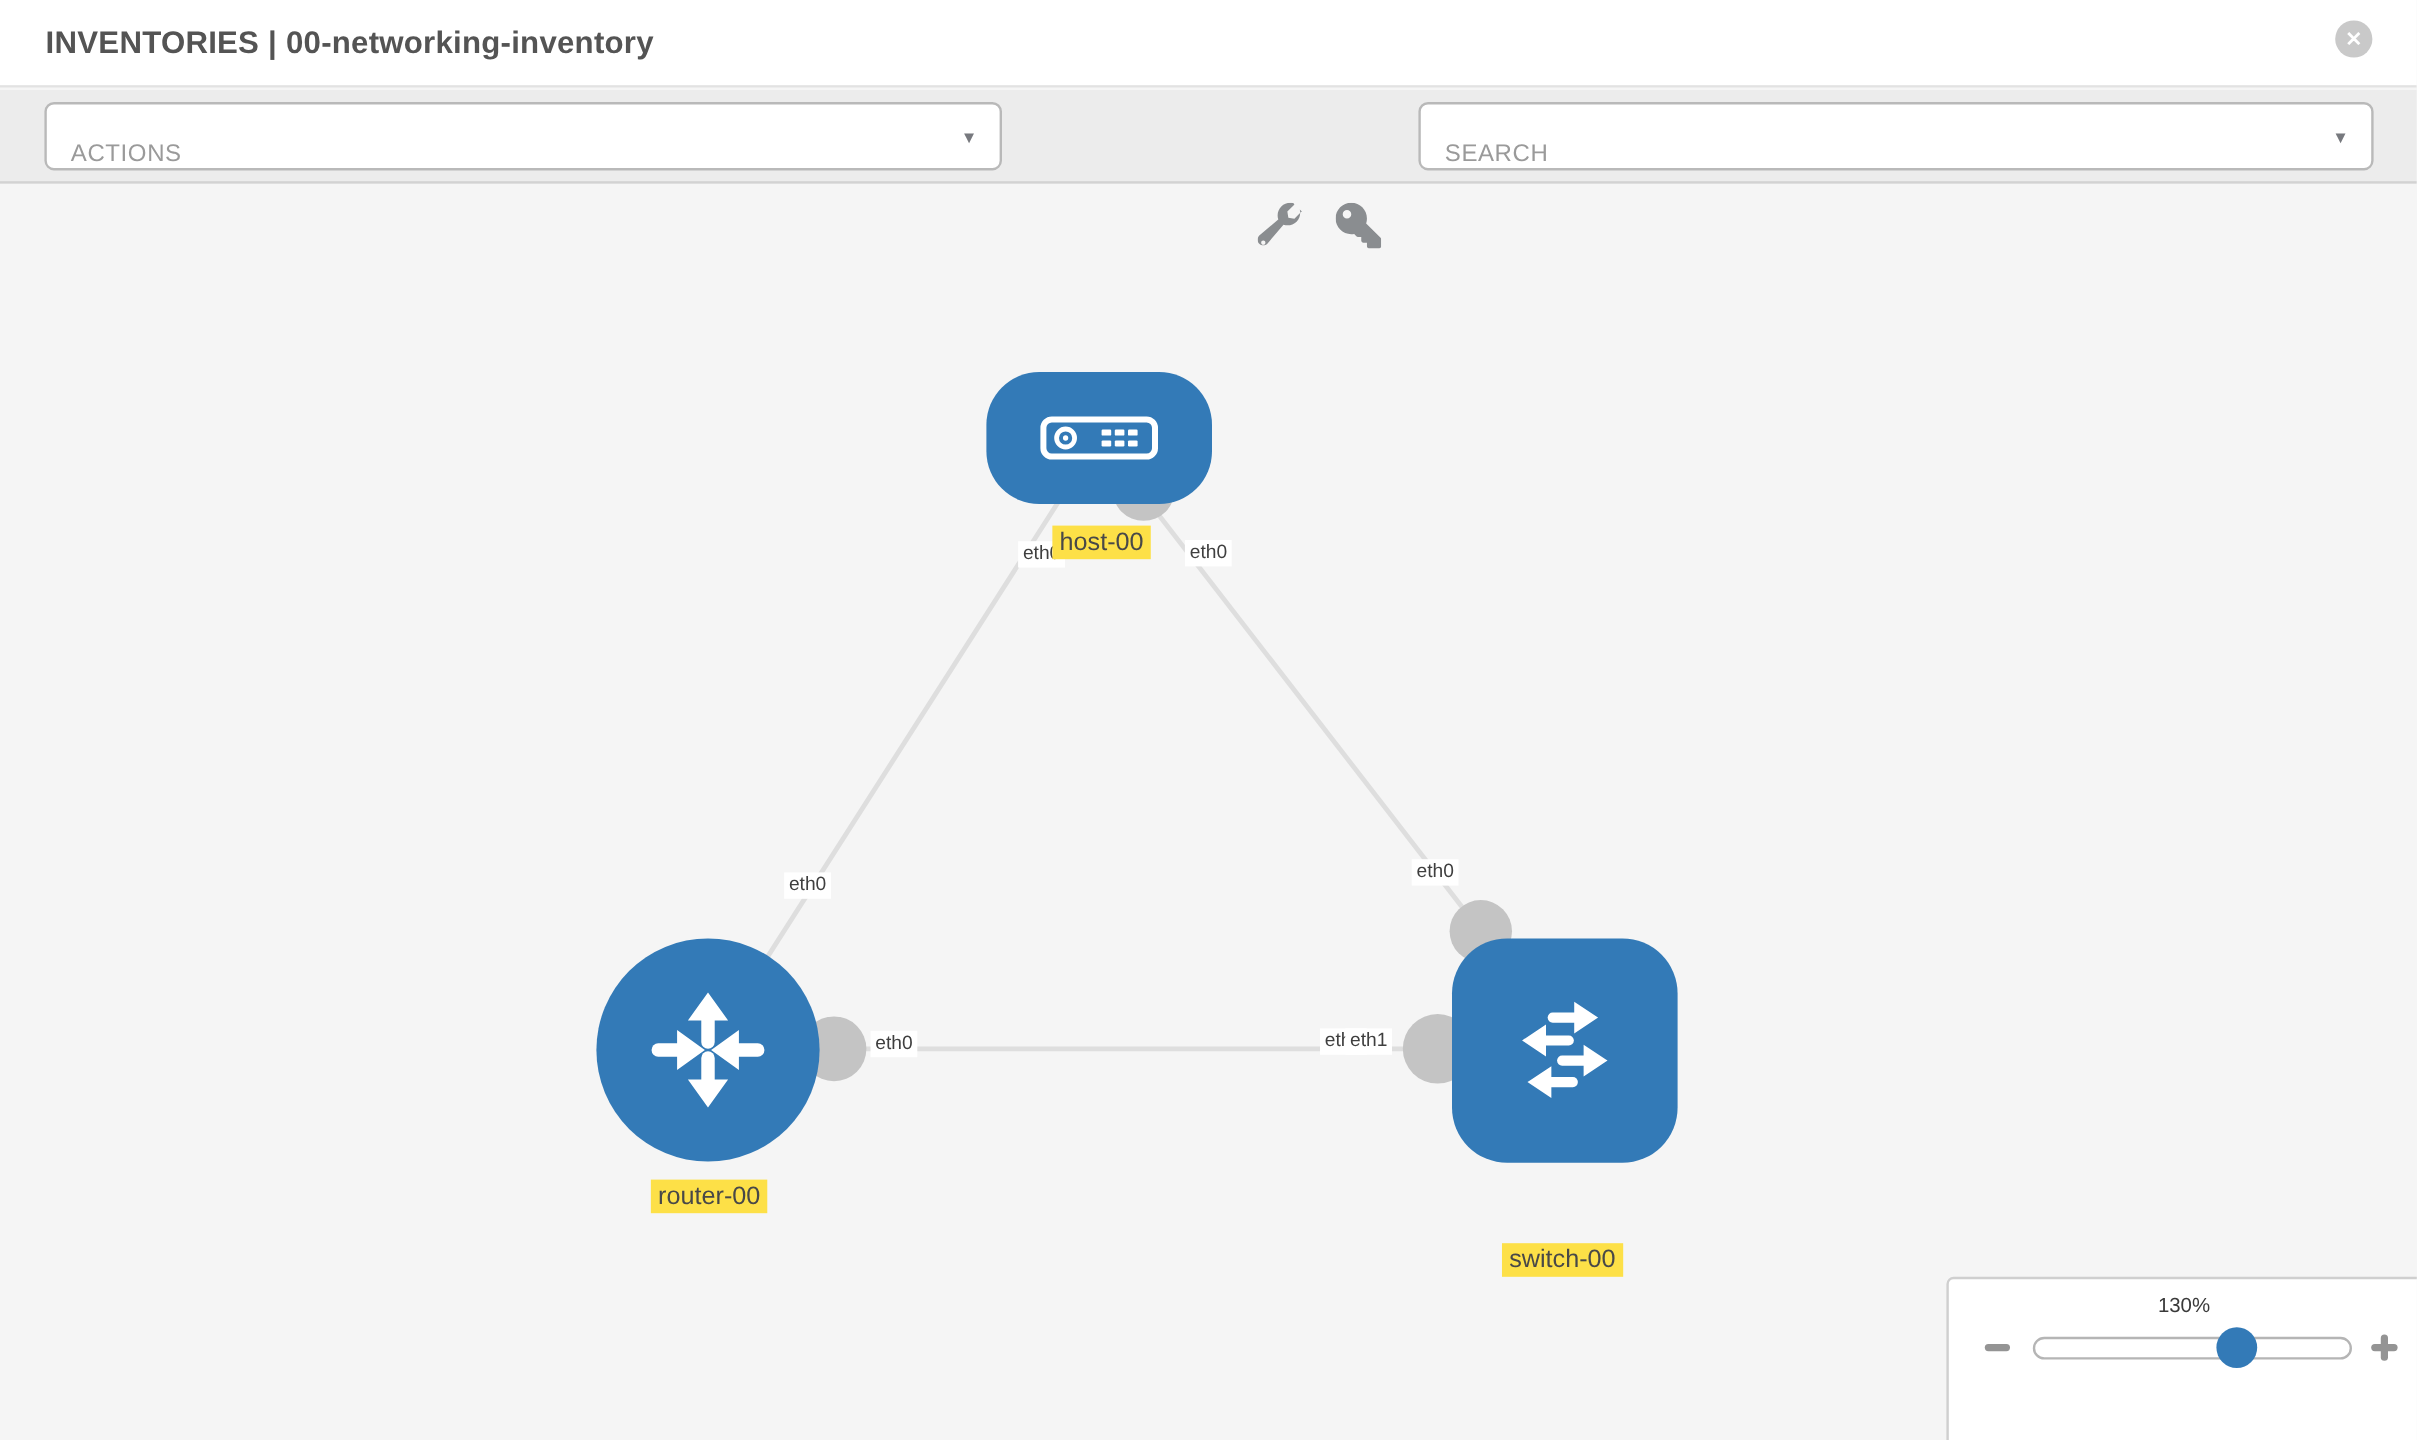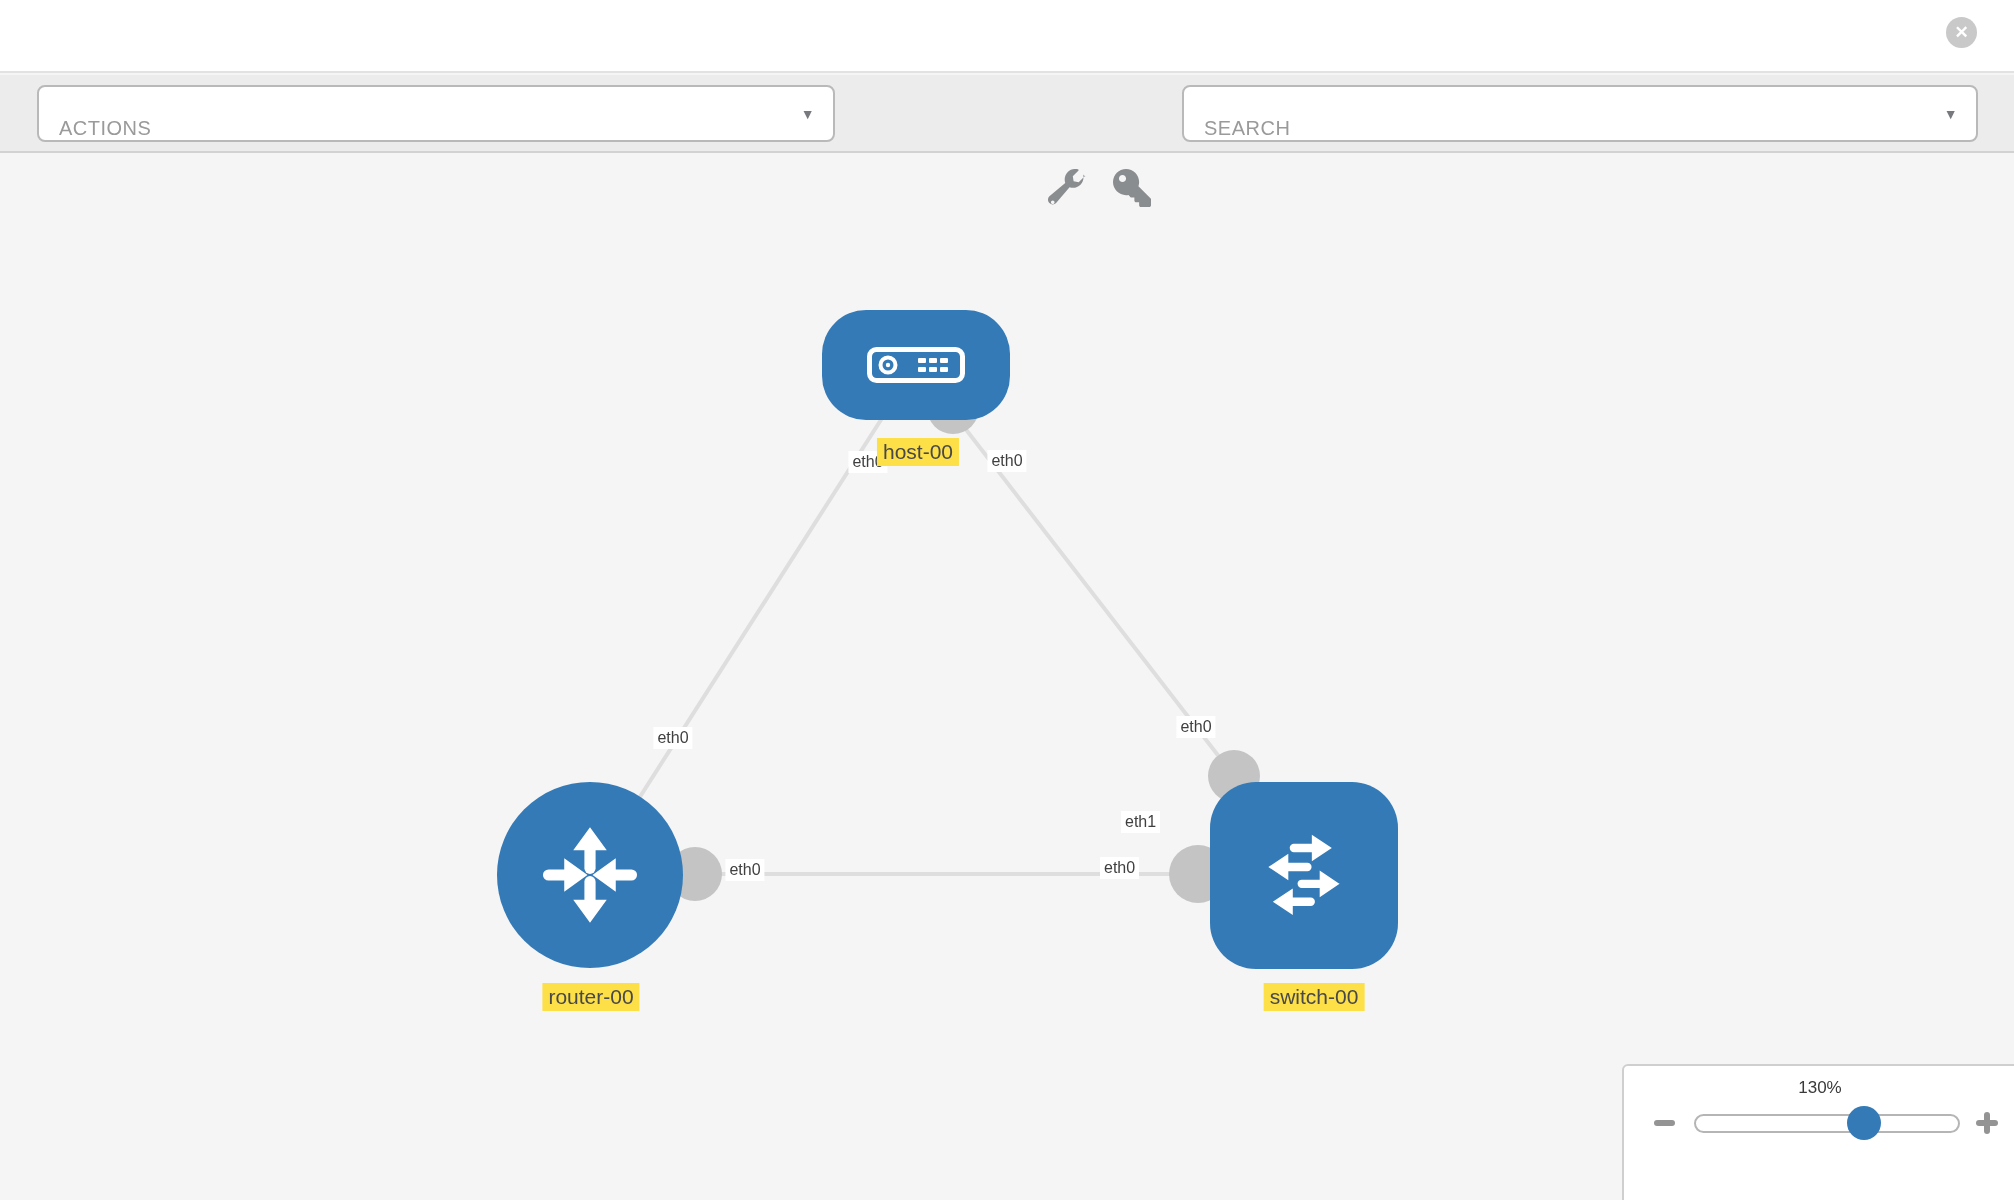--- a/index.html
+++ b/index.html
@@ -74,20 +74,21 @@
                   background:#949494; border-radius:3px; }
   .partial-btn { position:absolute; left:1652px; top:1188px; width:123px; height:12px;
                  background:#337ab7; border-radius:3px 3px 0 0; z-index:9; cursor:pointer; }
 </style>
 </head>
 <body>
 
 <div class="app">
 
   <div class="header">
+    <div class="page-title">INVENTORIES | 00-networking-inventory</div>
     <div class="close-btn">
       <span>✕</span>
     </div>
   </div>
 
   <div class="toolbar">
     <div class="combo combo-actions">
       <span>ACTIONS</span>
       <span class="caret">▼</span>
     </div>
@@ -164,25 +165,25 @@
       </g>
     </svg>
   </div>
 
   <div class="iface-label center-anchor" style="left:868px;  top:462px;">eth0</div>
   <div class="iface-label center-anchor" style="left:1007px; top:461px;">eth0</div>
   <div class="iface-label center-anchor" style="left:673px;  top:738px;">eth0</div>
   <div class="iface-label center-anchor" style="left:1196px; top:727px;">eth0</div>
   <div class="iface-label center-anchor" style="left:745px;  top:870px;">eth0</div>
   <div class="iface-label left-anchor" style="left:1100px; top:868px;">eth0</div>
-  <div class="iface-label left-anchor" style="left:1121px; top:822px;">eth1</div>
+  <div class="iface-label left-anchor" style="left:1121px; top:868px;">eth1</div>
 
   <div class="node-label" style="left:918px;  top:452px;">host-00</div>
   <div class="node-label" style="left:591px;  top:997px;">router-00</div>
-  <div class="node-label" style="left:1302px; top:997px;margin-left:12px;">switch-00</div>
+  <div class="node-label" style="left:1302px; top:1050px;">switch-00</div>
 
   <div class="zoom-panel">
     <div class="zoom-level">130%</div>
     <div class="zoom-minus"></div>
     <div class="zoom-track"></div>
     <div class="zoom-knob"></div>
     <div class="zoom-plus">
       <div class="h"></div>
       <div class="v"></div>
     </div>

